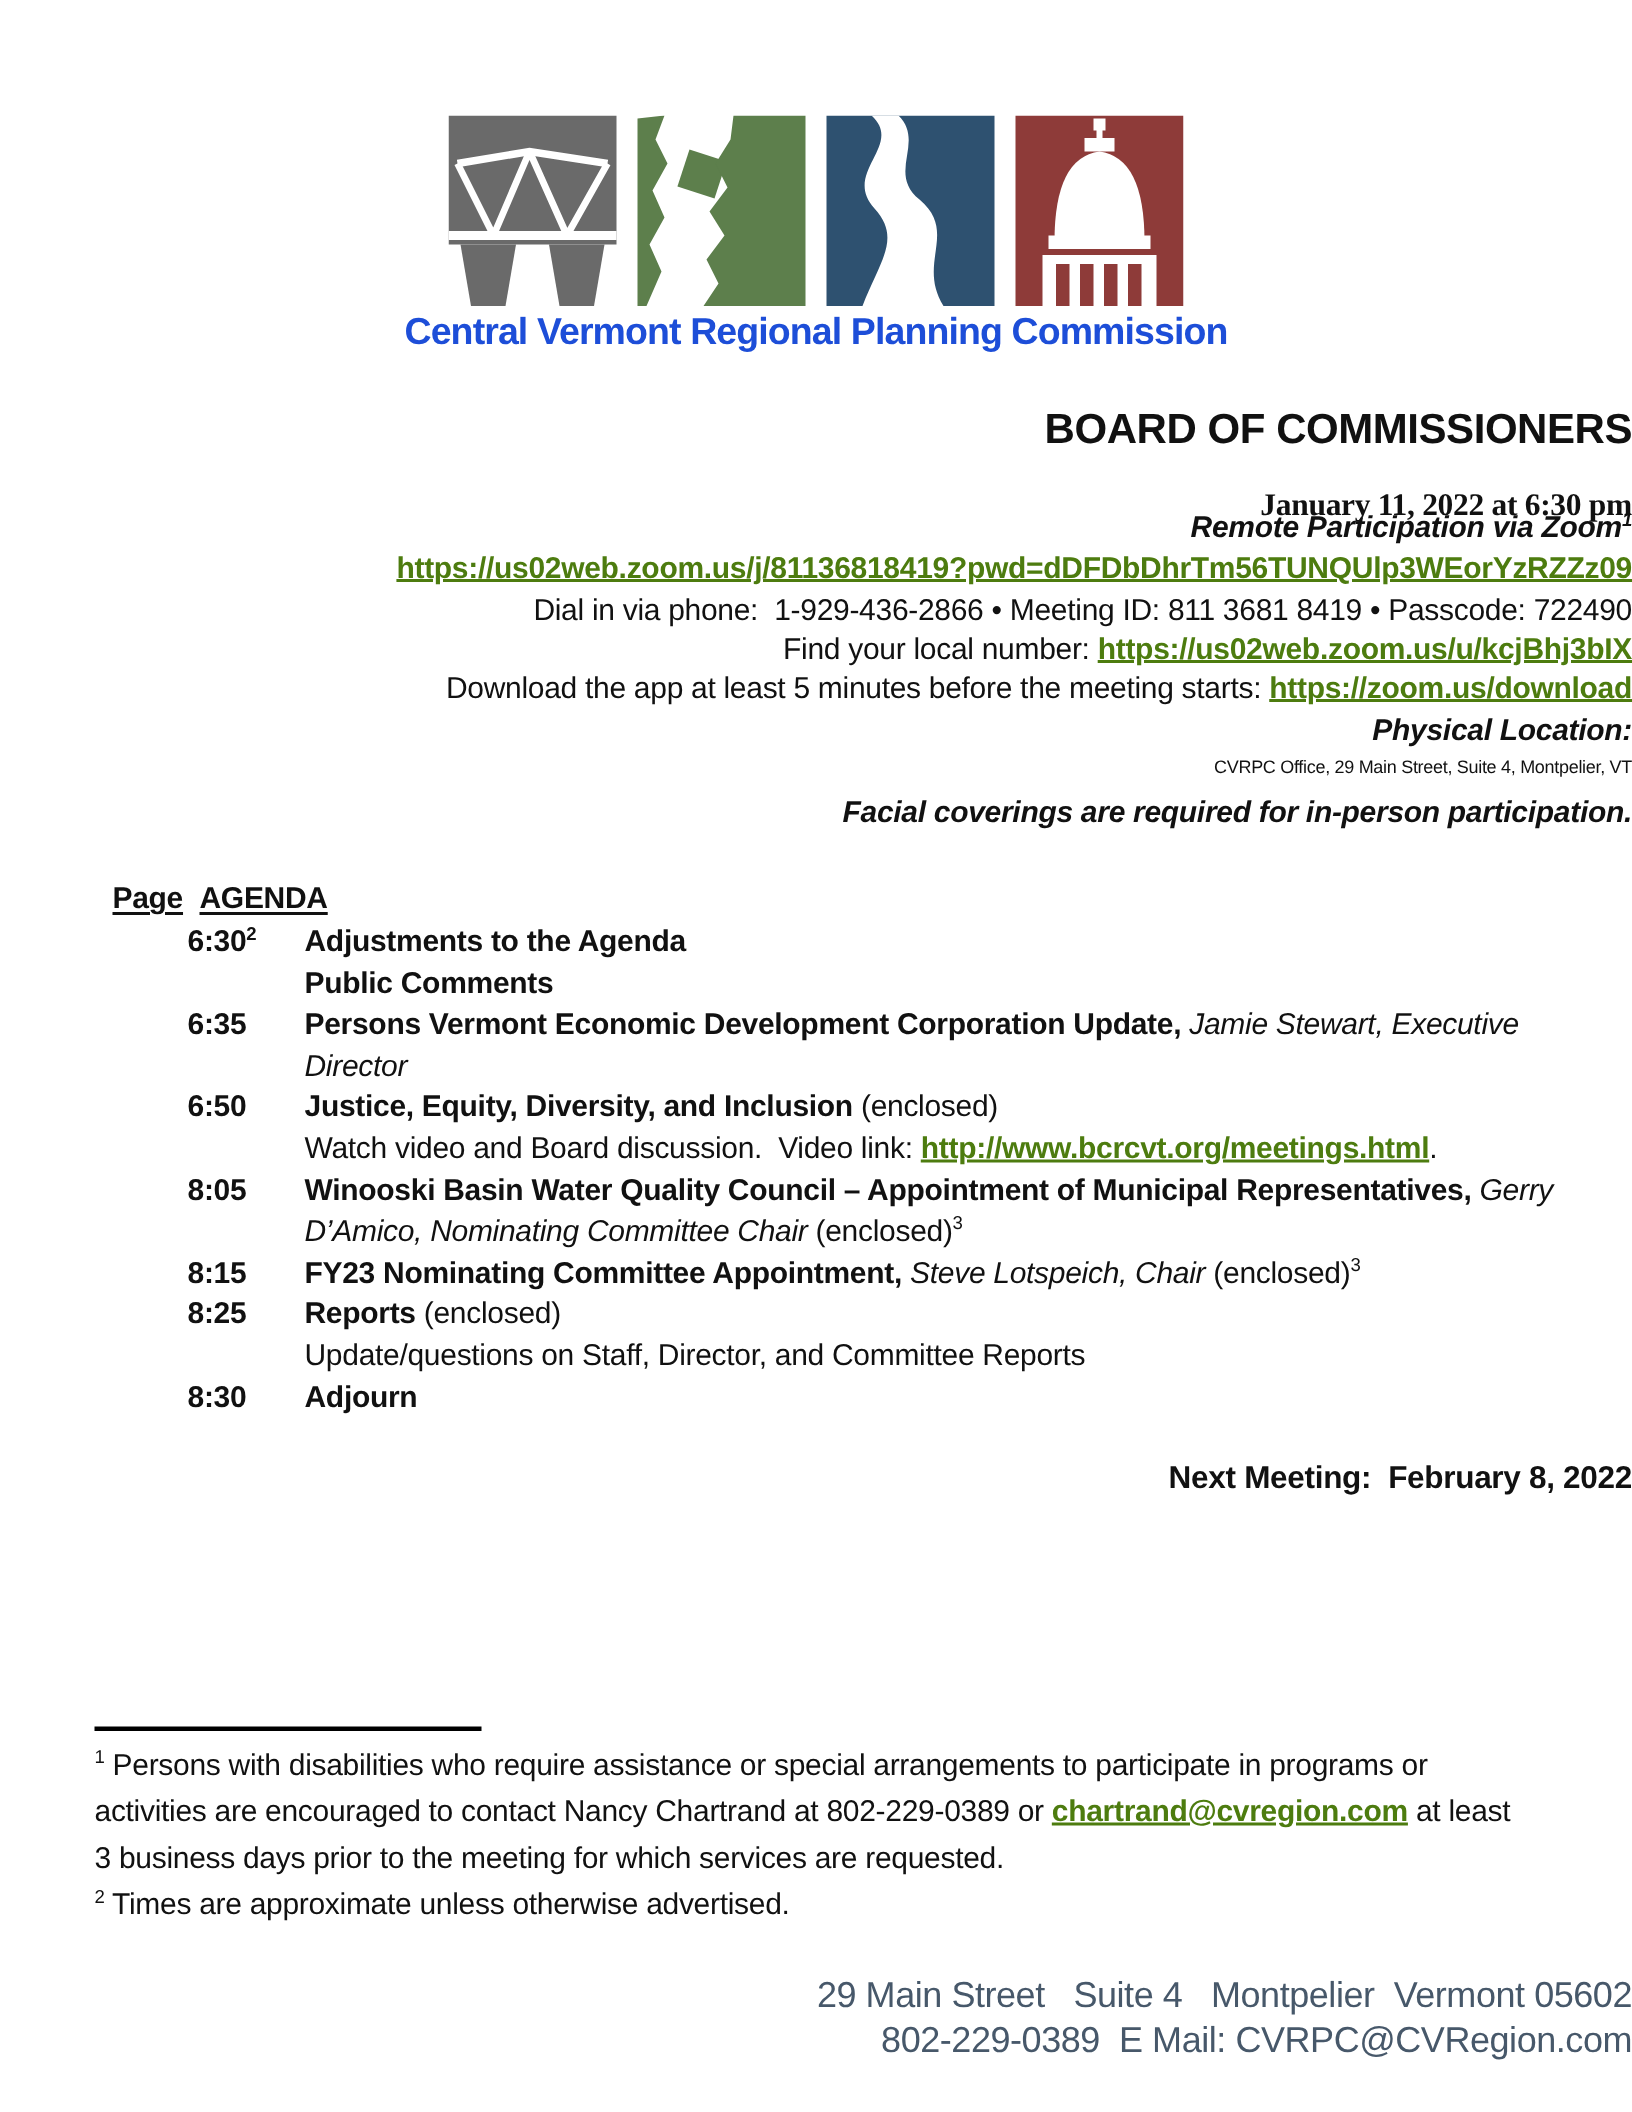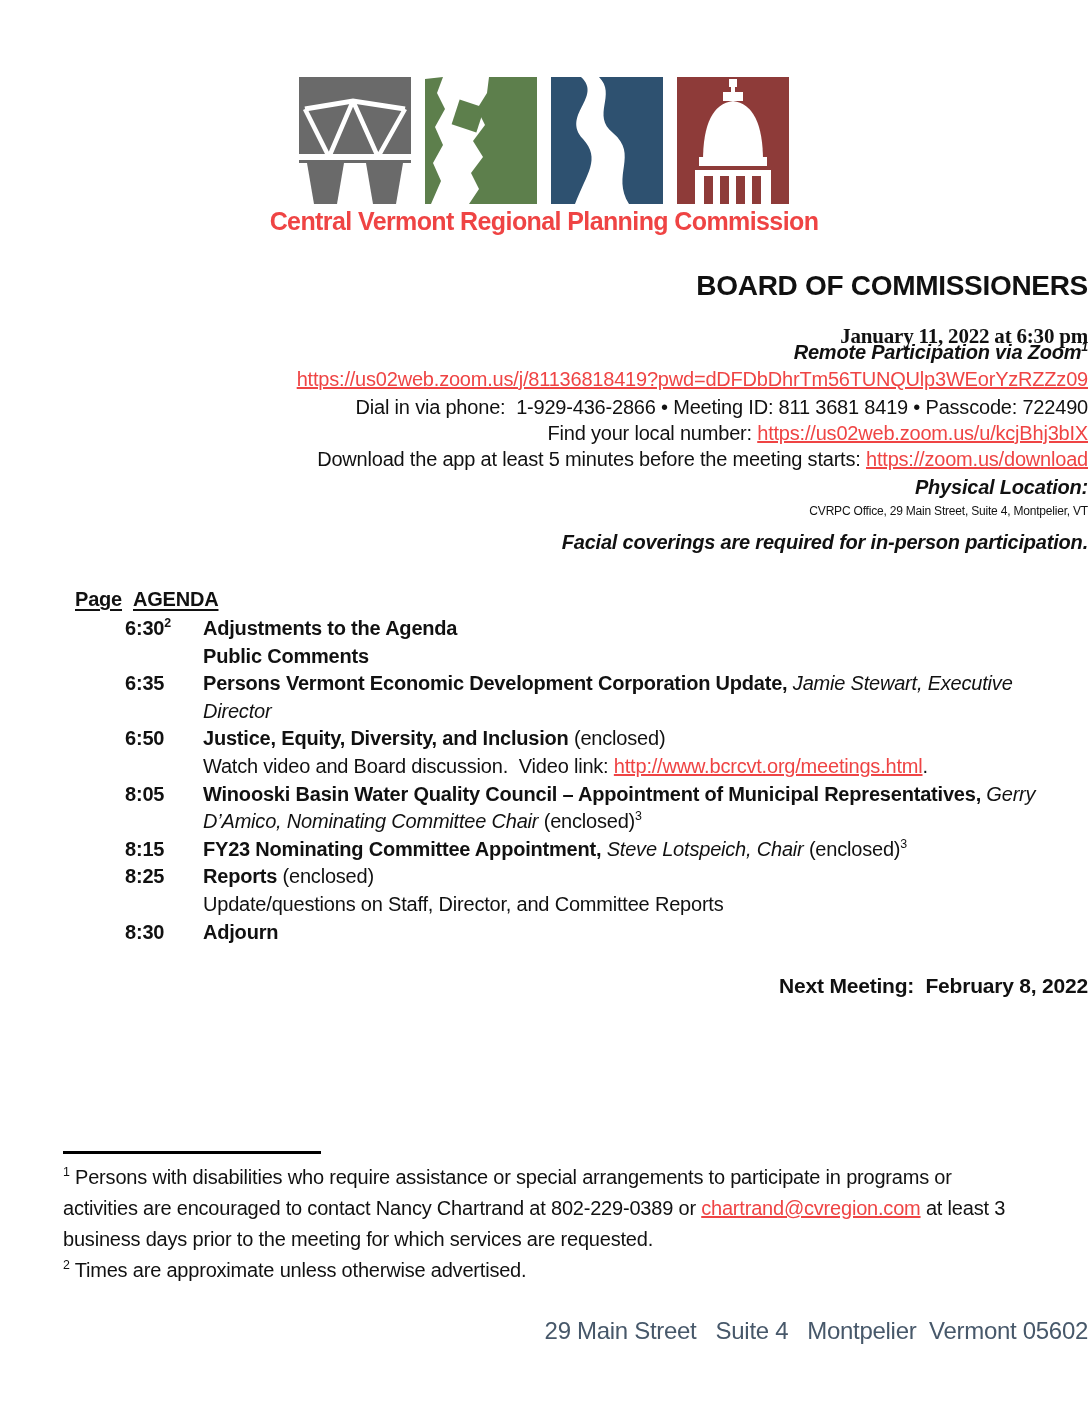--- a/index.html
+++ b/index.html
@@ -10,28 +10,28 @@
     background:#ffffff;
     font-family:"Liberation Sans","DejaVu Sans",sans-serif;
     color:#111;
     overflow:hidden;
     letter-spacing:-0.2px;
   }
   .abs { position:absolute; }
   .ctr { left:0; right:0; text-align:right; }
   .pre { white-space:pre-wrap; }
   sup { font-size:62%; line-height:0; }
-  a.lnk { color:#ef4444; text-decoration:underline; cursor:pointer; font-style:normal; font-weight:normal;margin-top:33px; }
+  a.lnk { color:#4d7c0f; text-decoration:underline; cursor:pointer; font-style:normal; font-weight:bold;margin-top:33px; }
 
   
   .logo-svg { position:absolute; top:77px; left:50%; transform:translateX(-50%); }
   .wordmark {
     position:absolute; top:207px; left:0; right:0;
     text-align:center; font-size:25px; font-weight:bold;
-    color:#ef4444; letter-spacing:-0.6px;
+    color:#1d4ed8; letter-spacing:-0.6px;
   }
 
   
   .doc-title   { top:270px; font-size:28px; font-weight:bold; letter-spacing:-0.3px; }
   .doc-date    { top:324px; font-size:21px; font-weight:bold;font-family:Liberation Serif, serif; }
   .remote-line { top:341px; font-size:20px; font-weight:bold; font-style:italic;padding-left:30px; }
   .zoomlink-line { top:368px; font-size:20px; }
   .dialin-line { top:396px; font-size:20px; }
   .local-line  { top:422px; font-size:20px; }
   .dl-line     { top:448px; font-size:20px; }
@@ -179,15 +179,16 @@
   <div class="abs ctr next-meeting pre">Next Meeting:  February 8, 2022</div>
 
   <div class="abs fn-rule"></div>
   <div class="abs fn-block">
     <p><sup>1</sup><span> Persons with disabilities who require assistance or special arrangements to participate in programs or activities are encouraged to contact Nancy Chartrand at 802-229-0389 or </span><a class="lnk">chartrand@cvregion.com</a><span> at least 3 business days prior to the meeting for which services are requested.</span></p>
     <p><sup>2</sup><span> Times are approximate unless otherwise advertised.</span></p>
   </div>
 
   <div class="abs ctr doc-footer">
     <div class="pre">29 Main Street   Suite 4   Montpelier  Vermont 05602</div>
+    <div class="pre">802-229-0389  E Mail: CVRPC@CVRegion.com</div>
   </div>
 
 </div>
 
 </body></html>

